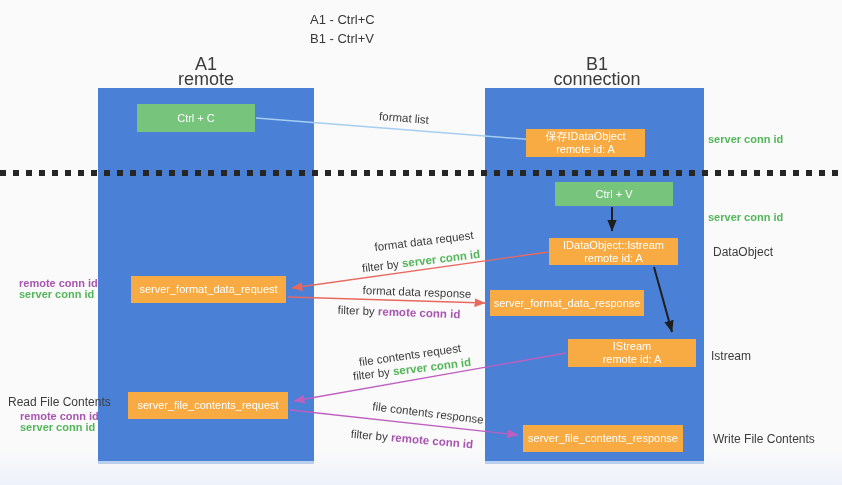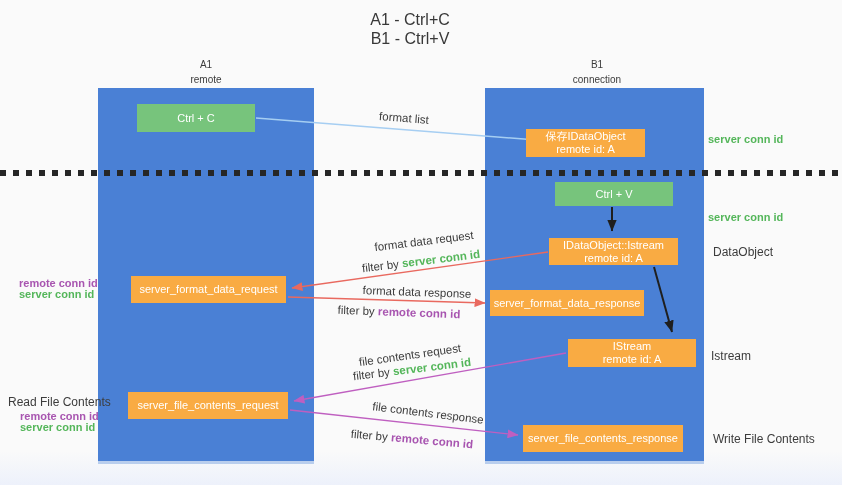--- a/index.html
+++ b/index.html
@@ -1,24 +1,24 @@
 <!DOCTYPE html>
 <html style="--column-blue: #4a80d5; --box-green: #77c47c; --box-orange: #f9ab43; --arrow-lightblue: #a6cef2; --arrow-red: #e9695f; --arrow-magenta: #bf5fc0; --arrow-black: #1f1f1f; --text-green: #54b65a; --text-purple: #a855b0;"><head>
 <meta charset="utf-8">
 <style>
   html,body{margin:0;padding:0;}
   .stage{
     position:relative;width:842px;height:485px;overflow:hidden;
     background:linear-gradient(180deg,#fafafa 0%,#fafafa 93%,#edf1fb 100%);
     font-family:"Liberation Sans","DejaVu Sans",sans-serif;color:#3c3c3c;
   }
-  .title{position:absolute;left:310px;top:10px;width:200px;text-align:center;
-    font-size:16px;line-height:19px;color:#383838;}
+  .title{position:absolute;left:310px;top:10px;width:200px;
+    font-size:13px;line-height:19px;color:#383838;}
   .hdr{position:absolute;top:57px;width:100px;text-align:center;
-    font-size:10px;line-height:15px;color:#3c3c3c;}
+    font-size:18px;line-height:15px;color:#3c3c3c;}
   .col{position:absolute;top:88px;height:373px;background:var(--column-blue);
     box-shadow:0 3px 0 rgba(74,128,213,.35);}
   .col.a1{left:98px;width:216px;}
   .col.b1{left:485px;width:219px;}
   .divider{position:absolute;left:0;top:170px;width:842px;height:6px;
     background:repeating-linear-gradient(to right,#262626 0 6px,transparent 6px 13px);}
   .node{position:absolute;display:flex;flex-direction:column;align-items:center;
     justify-content:center;color:#fff;font-size:11px;line-height:13px;
     text-align:center;white-space:nowrap;}
   .green{background:var(--box-green);}

